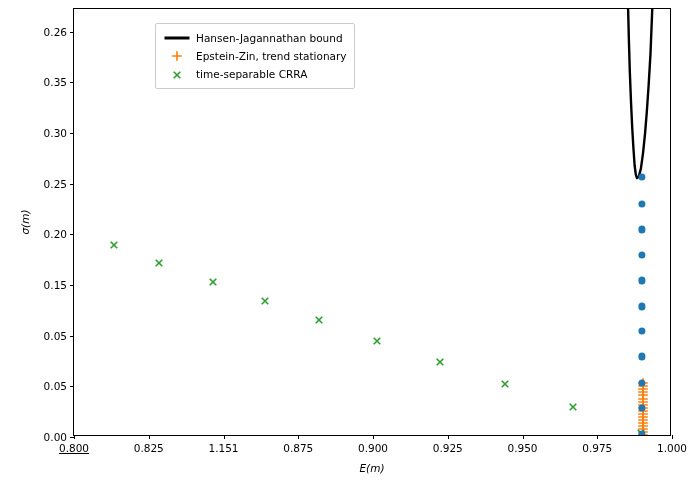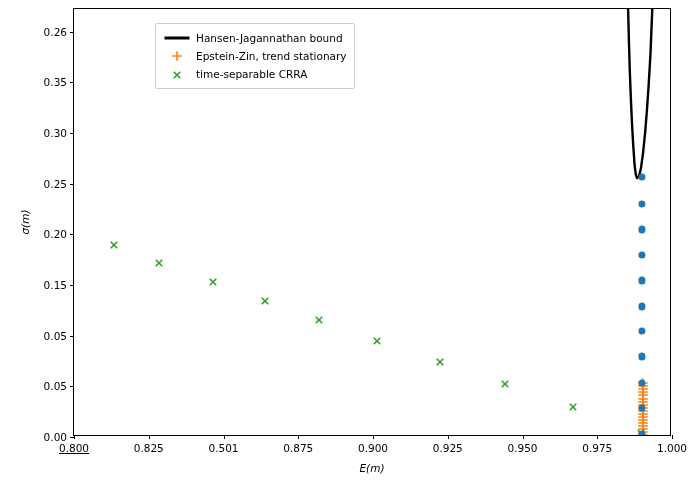--- a/index.html
+++ b/index.html
@@ -235,21 +235,21 @@
         <div class="ytlabel" style="top: 73.4438px;">0.35</div>
         <div class="ytick" style="top: 22.7929px;"></div>
         <div class="ytlabel" style="top: 22.7929px;">0.26</div>
       </div>
     <div id="xticklayer">
         <div class="xtick" style="left: 0px;"></div>
         <div class="xtlabel" style="left: 0px; text-decoration: underline;">0.800</div>
         <div class="xtick" style="left: 74.75px;"></div>
         <div class="xtlabel" style="left: 74.75px;">0.825</div>
         <div class="xtick" style="left: 149.5px;"></div>
-        <div class="xtlabel" style="left: 149.5px;">0.501</div>
+        <div class="xtlabel" style="left: 149.5px;">1.151</div>
         <div class="xtick" style="left: 224.25px;"></div>
         <div class="xtlabel" style="left: 224.25px;">0.875</div>
         <div class="xtick" style="left: 299px;"></div>
         <div class="xtlabel" style="left: 299px;">0.900</div>
         <div class="xtick" style="left: 373.75px;"></div>
         <div class="xtlabel" style="left: 373.75px;">0.925</div>
         <div class="xtick" style="left: 448.5px;"></div>
         <div class="xtlabel" style="left: 448.5px;">0.950</div>
         <div class="xtick" style="left: 523.25px;"></div>
         <div class="xtlabel" style="left: 523.25px;">0.975</div>

